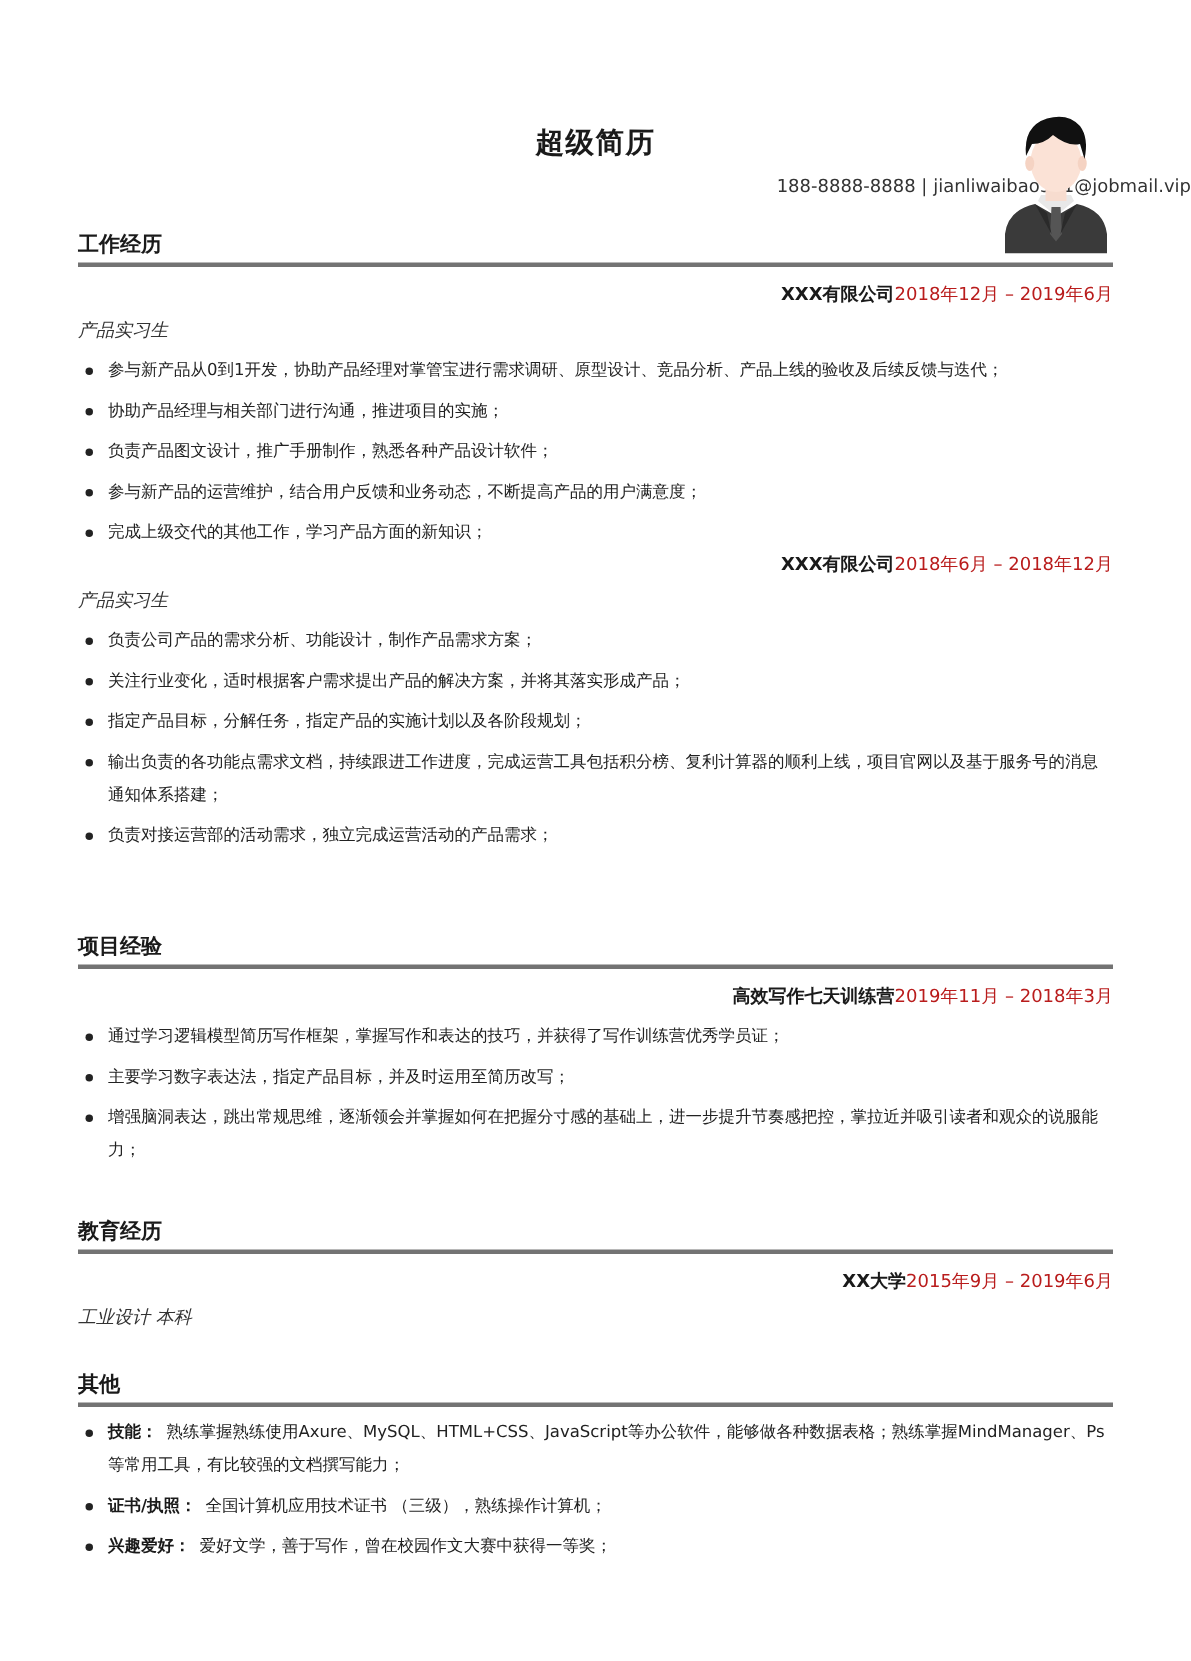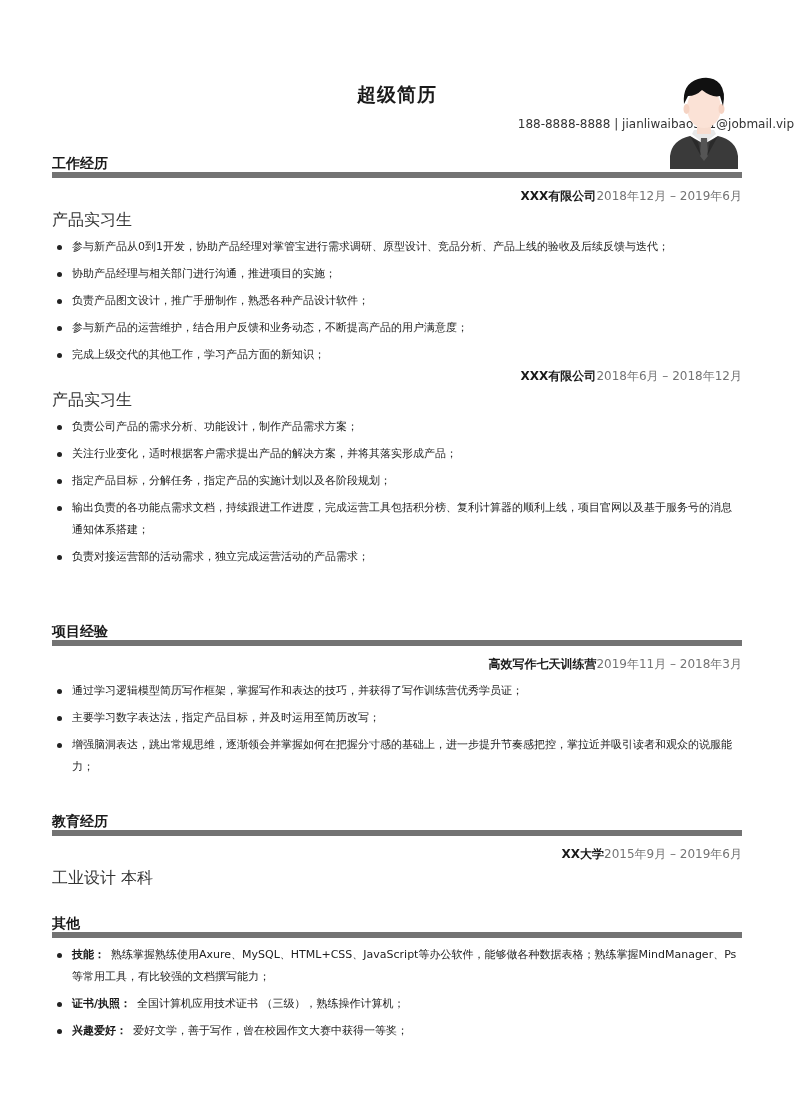--- a/index.html
+++ b/index.html
@@ -21,30 +21,30 @@
     .contact {
       position: absolute; left: 0; width: 794px; top: 89px;
       text-align: right; font-size: 12px; color: #333;
     }
     .avatar { position: absolute; left: 668px; top: 46px; width: 72px; height: 95px; }
 
     .section { position: absolute; left: 52px; width: 690px; }
     .section-title {
       font-size: 14px; font-weight: bold; color: #1a1a1a;
       height: 26px; line-height: 22px;
-      border-bottom: 6px solid #737373;
+      border-bottom: 3px solid #737373;
     }
     .entry-head {
       display: flex; justify-content: flex-end; align-items: center;
       height: 24px; margin-top: 6px;
       font-size: 12px;
     }
     .entry-title { font-weight: bold; color: #1a1a1a; }
-    .entry-date { color: #737373; }
-    .entry-sub { font-size: 16px; height: 24px; line-height: 24px; color: #333; }
+    .entry-date { color: #b91c1c; }
+    .entry-sub { font-size: 12px; height: 24px; line-height: 24px; color: #333; font-style: italic; }
 
     ul.bullets { list-style: none; margin-top: 4px; }
     ul.bullets li {
       position: relative; padding-left: 20px;
       font-size: 11px; line-height: 22px; color: #222;
       margin-bottom: 5px;
     }
     ul.bullets li::before {
       content: ""; position: absolute; left: 5px; top: 9px;
       width: 5px; height: 5px; border-radius: 50%; background: #222;

